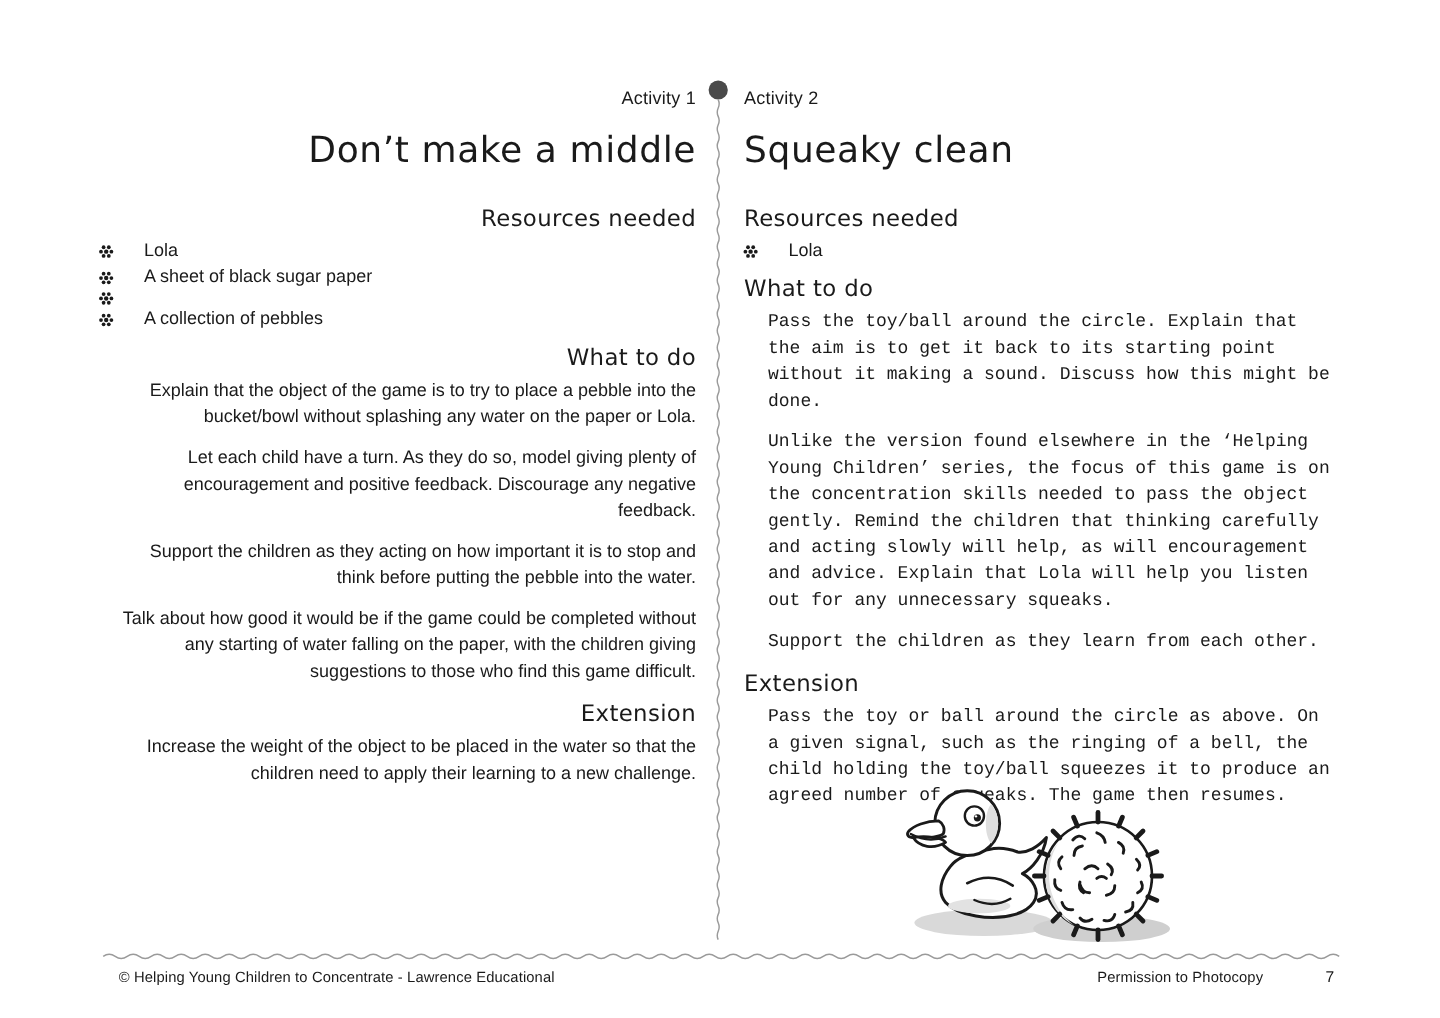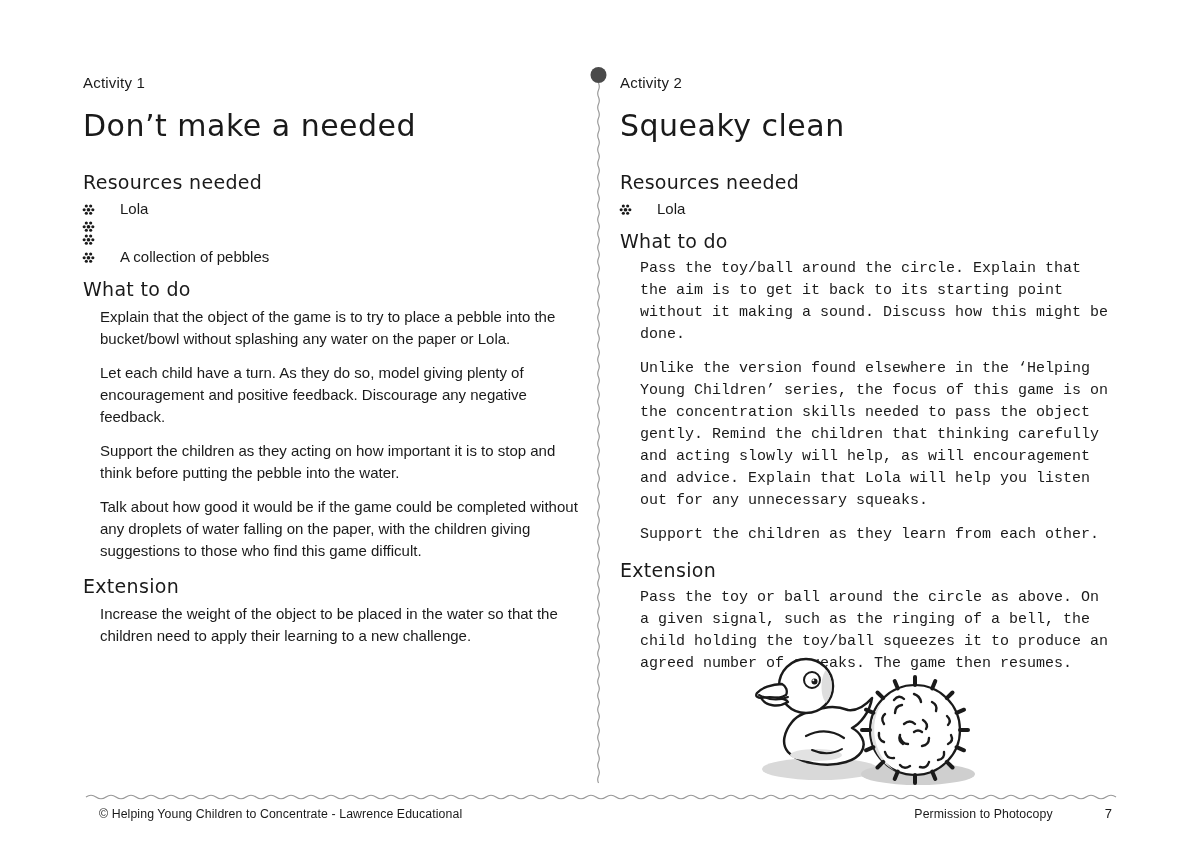--- a/index.html
+++ b/index.html
@@ -1,21 +1,21 @@
 <!DOCTYPE html>
 <html><head>
 <meta charset="utf-8">
 <style>
   html,body { margin:0; padding:0; background:#ffffff; }
   .page {
     position:relative; width:1200px; height:848px; background:#ffffff;
     font-family:"Liberation Sans", sans-serif; color:#1a1a1a; overflow:hidden;
   }
   .col { position:absolute; top:74px; width:497px; }
-  .col-left  { left:83px;  }
+  .col-left  { left:83px;text-align:right;  }
   .col-right { left:620px; }
   .activity-label { font-size:15px; line-height:18px; letter-spacing:.2px; }
   h1.title {
     font-family:"DejaVu Sans", sans-serif; font-weight:500;
     font-size:30px; line-height:44px; margin:12px 0 0 0; letter-spacing:.5px;
   }
   h2.sec {
     font-family:"DejaVu Sans", sans-serif; font-weight:500;
     font-size:19px; line-height:24px; margin:0; letter-spacing:.3px;
   }
@@ -39,21 +39,21 @@
   .page-number { margin-left:52px; font-size:13px; }
   .illustration { position:absolute; left:748px; top:640px; }
 </style>
 </head>
 <body>
 
 <div class="page">
 
   <section class="col col-left">
     <div class="activity-label">Activity 1</div>
-    <h1 class="title">Don’t make a needed</h1>
+    <h1 class="title">Don’t make a middle</h1>
 
     <h2 class="sec res">Resources needed</h2>
     <ul class="bullets">
         <li>
         <svg class="paw" viewBox="0 0 12 12">
           <circle cx="6" cy="6.2" r="1.7" fill="#1a1a1a"></circle>
           <circle cx="10" cy="6.2" r="1.45" fill="#1a1a1a"></circle>
           <circle cx="8" cy="9.5" r="1.45" fill="#1a1a1a"></circle>
           <circle cx="4" cy="9.5" r="1.45" fill="#1a1a1a"></circle>
           <circle cx="2" cy="6.2" r="1.45" fill="#1a1a1a"></circle>
@@ -65,20 +65,21 @@
         <li>
         <svg class="paw" viewBox="0 0 12 12">
           <circle cx="6" cy="6.2" r="1.7" fill="#1a1a1a"></circle>
           <circle cx="10" cy="6.2" r="1.45" fill="#1a1a1a"></circle>
           <circle cx="8" cy="9.5" r="1.45" fill="#1a1a1a"></circle>
           <circle cx="4" cy="9.5" r="1.45" fill="#1a1a1a"></circle>
           <circle cx="2" cy="6.2" r="1.45" fill="#1a1a1a"></circle>
           <circle cx="4" cy="2.8" r="1.45" fill="#1a1a1a"></circle>
           <circle cx="8" cy="2.8" r="1.45" fill="#1a1a1a"></circle>
         </svg>
+        <span>A sheet of black sugar paper</span>
       </li>
         <li>
         <svg class="paw" viewBox="0 0 12 12">
           <circle cx="6" cy="6.2" r="1.7" fill="#1a1a1a"></circle>
           <circle cx="10" cy="6.2" r="1.45" fill="#1a1a1a"></circle>
           <circle cx="8" cy="9.5" r="1.45" fill="#1a1a1a"></circle>
           <circle cx="4" cy="9.5" r="1.45" fill="#1a1a1a"></circle>
           <circle cx="2" cy="6.2" r="1.45" fill="#1a1a1a"></circle>
           <circle cx="4" cy="2.8" r="1.45" fill="#1a1a1a"></circle>
           <circle cx="8" cy="2.8" r="1.45" fill="#1a1a1a"></circle>
@@ -96,21 +97,21 @@
         </svg>
         <span>A collection of pebbles</span>
       </li>
       </ul>
 
     <h2 class="sec what">What to do</h2>
     <div class="paras">
         <p>Explain that the object of the game is to try to place a pebble into the bucket/bowl without splashing any water on the paper or Lola.</p>
         <p>Let each child have a turn. As they do so, model giving plenty of encouragement and positive feedback. Discourage any negative feedback.</p>
         <p>Support the children as they acting on how important it is to stop and think before putting the pebble into the water.</p>
-        <p>Talk about how good it would be if the game could be completed without any droplets of water falling on the paper, with the children giving suggestions to those who find this game difficult.</p>
+        <p>Talk about how good it would be if the game could be completed without any starting of water falling on the paper, with the children giving suggestions to those who find this game difficult.</p>
       </div>
 
     <h2 class="sec ext">Extension</h2>
     <div class="paras">
         <p>Increase the weight of the object to be placed in the water so that the children need to apply their learning to a new challenge.</p>
       </div>
   </section>
 
   <svg class="divider-svg" width="20" height="722" viewBox="0 0 20 722">
     <circle cx="9.5" cy="9" r="8" fill="#4a4a4a"></circle>

